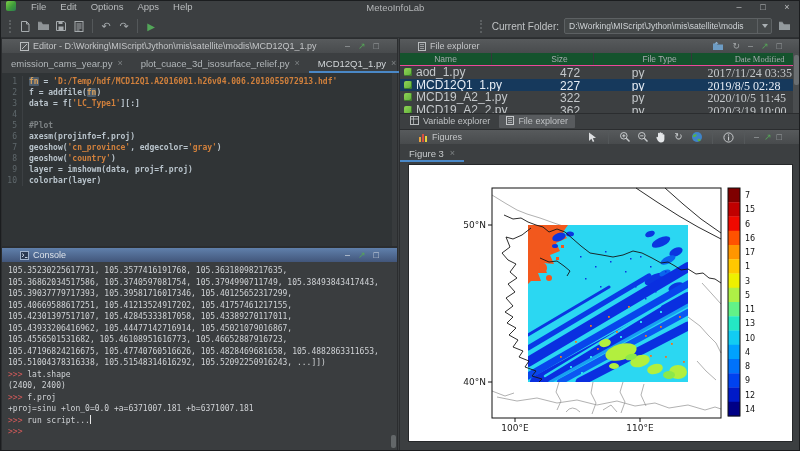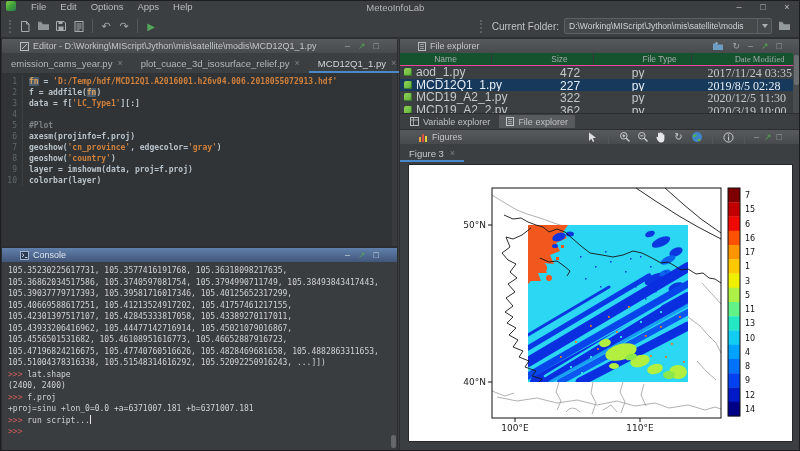--- a/index.html
+++ b/index.html
@@ -80,21 +80,21 @@
   .c-size{width:92px;text-align:center;}
   .c-type{width:87px;padding-left:16px;}
   .c-date{width:91px;padding-left:5px;font-family:Liberation Serif, serif;}
   .py-icon{width:8px;height:8px;border-radius:2px;min-width:8px;
     background:linear-gradient(135deg,#8fd554 0%,#5fae3c 100%);box-shadow:inset -1px -1px 0 #3e7d2a;}
   .fscroll{position:absolute;right:0;top:14px;bottom:0;width:7px;background:#4a4d4f;}
   .fthumb{position:absolute;left:1px;top:2px;width:5px;height:30px;background:#6a6e71;border-radius:2px;}
   
   .xtabs{position:absolute;left:398px;top:113px;width:402px;height:15px;background:#3c3f41;
     border-left:1px solid #2b2d2f;display:flex;align-items:center;padding-left:3px;gap:2px;}
-  .xtab{display:flex;align-items:center;gap:4px;padding:1px 7px;font-size:9px;color:#bfc2c4;height:13px;}
+  .xtab{display:flex;gap:4px;padding:1px 7px;font-size:9px;color:#bfc2c4;height:13px;}
   .xtab.active{background:#585b5e;border-radius:1px;}
   
   .figures{left:398px;top:128px;width:402px;height:323px;}
   .figtabs{height:18px;display:flex;background:#3c3f41;font-size:9.5px;}
   .figtab{position:relative;display:flex;align-items:center;gap:6px;padding:0 9px;color:#c7cbcd;}
   .figtab::after{content:"";position:absolute;left:0;right:0;bottom:0;height:2px;background:#4a88c7;}
   .fig-toolbar{margin-left:auto;display:flex;align-items:center;gap:5px;}
   .fico{display:flex;align-items:center;justify-content:center;width:13px;height:13px;}
   .fglyph{font-size:10px;color:#c8cbcd;line-height:1;}
   .canvas{position:absolute;left:8px;top:34px;width:385px;height:278px;background:#fff;
@@ -336,21 +336,21 @@
             <div class="fc c-type">py</div>
             <div class="fc c-date">2019/8/5 02:28</div>
           </div>
           <div class="frow">
             <div class="fc c-name">
               <span class="py-icon"></span>
               <span>MCD19_A2_1.py</span>
             </div>
             <div class="fc c-size">322</div>
             <div class="fc c-type">py</div>
-            <div class="fc c-date">2020/12/5 11:30</div>
+            <div class="fc c-date">2020/10/5 11:45</div>
           </div>
           <div class="frow">
             <div class="fc c-name">
               <span class="py-icon"></span>
               <span>MCD19_A2_2.py</span>
             </div>
             <div class="fc c-size">362</div>
             <div class="fc c-type">py</div>
             <div class="fc c-date">2020/3/19 10:00</div>
           </div>

